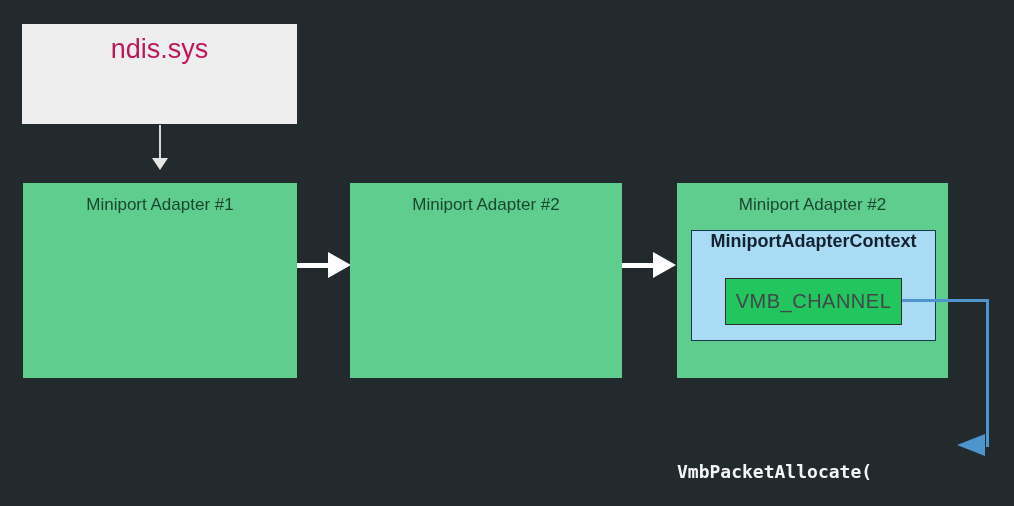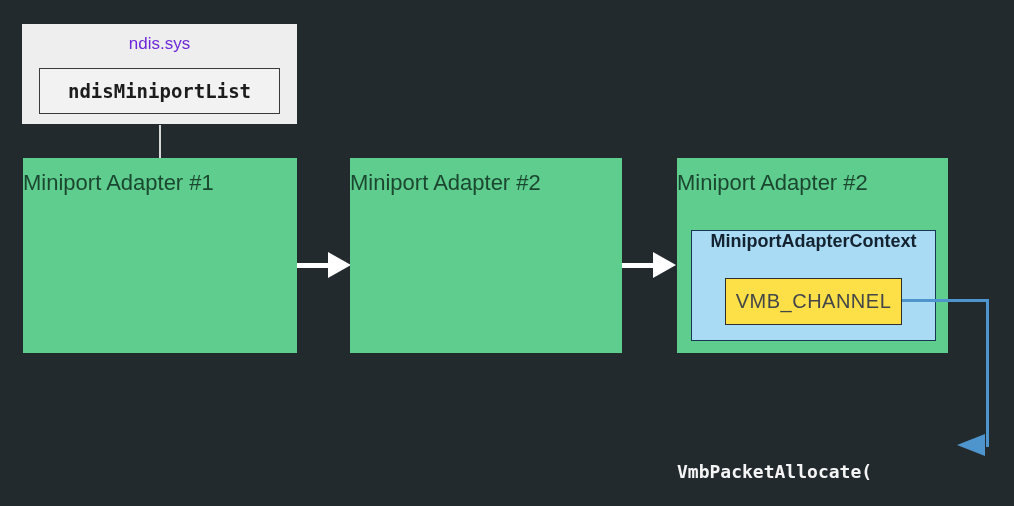--- a/index.html
+++ b/index.html
@@ -19,40 +19,40 @@
   body{
     position:relative;
     background:var(--background);
     overflow:hidden;
     font-family:"Liberation Sans", sans-serif;
   }
   .abs{position:absolute;}
 
   
   .ndis-box{left:22px;top:24px;width:275px;height:100px;background:var(--panel-fill);}
-  .ndis-title{padding-top:10px;text-align:center;font-size:17px;color:#6d28d9;}
+  .ndis-title{padding-top:10px;text-align:center;font-size:27px;color:#be185d;}
   .ndis-field{
     position:absolute;left:17px;top:44px;width:241px;height:46px;
     background:var(--panel-field-fill);border:1px solid #3a3a3a;
     display:flex;align-items:center;justify-content:center;
     font-family:"DejaVu Sans Mono", monospace;font-weight:bold;font-size:19px;color:#1c1c1c;
   }
 
   
   .varrow-line{left:159px;top:125px;width:2px;height:35px;background:#d9d9d9;}
   .varrow-head{
     left:152px;top:158px;width:0;height:0;
     border-left:8px solid transparent;border-right:8px solid transparent;
     border-top:12px solid #e6e6e6;
   }
 
   
   .adapter{
-    top:158px;height:195px;background:var(--adapter-fill);
-    color:var(--adapter-text);font-size:22px;text-align:left;padding-top:12px;
+    top:183px;height:195px;background:var(--adapter-fill);
+    color:var(--adapter-text);font-size:17px;text-align:center;padding-top:12px;
   }
   .adapter-1{left:23px;width:274px;}
   .adapter-2{left:350px;width:272px;}
   .adapter-3{left:677px;width:271px;}
 
   
   .harrow-shaft{top:263px;height:5px;background:var(--arrow-white);}
   .harrow-shaft.a{left:297px;width:32px;}
   .harrow-shaft.b{left:622px;width:32px;}
   .harrow-head{
@@ -64,21 +64,21 @@
   .harrow-head.b{left:653px;}
 
   
   .context-box{
     left:691px;top:230px;width:245px;height:111px;
     background:var(--context-fill);border:1px solid var(--context-border);
   }
   .context-title{text-align:center;font-weight:bold;font-size:18px;color:#13222e;}
   .vmb-box{
     left:725px;top:278px;width:177px;height:47px;
-    background:#fde047;border:1px solid #2e2e2e;
+    background:#22c55e;border:1px solid #2e2e2e;
     line-height:45px;text-align:center;font-size:20px;color:#43474a;
     letter-spacing:0.5px;
   }
 
   
   .bline-h{left:902px;top:299px;width:87px;height:3px;background:var(--connector-blue);}
   .bline-v{left:986px;top:299px;width:3px;height:148px;background:var(--connector-blue);}
   .bline-head{
     left:957px;top:434px;width:0;height:0;
     border-top:11px solid transparent;border-bottom:11px solid transparent;
@@ -90,23 +90,20 @@
     left:677px;top:404px;
     font-family:"DejaVu Sans Mono", monospace;font-weight:bold;font-size:18px;
     line-height:27px;color:var(--code-text);white-space:pre;
   }
 </style>
 </head>
 <body>
 
 <div class="abs ndis-box">
   <div class="ndis-title">ndis.sys</div>
-  <div class="ndis-field">
-    <span>ndisMiniportList</span>
-  </div>
 </div>
 
 <div class="abs varrow-line"></div>
 <div class="abs varrow-head"></div>
 
 <div class="abs adapter adapter-1">
   <span>Miniport Adapter #1</span>
 </div>
 
 <div class="abs harrow-shaft a"></div>

